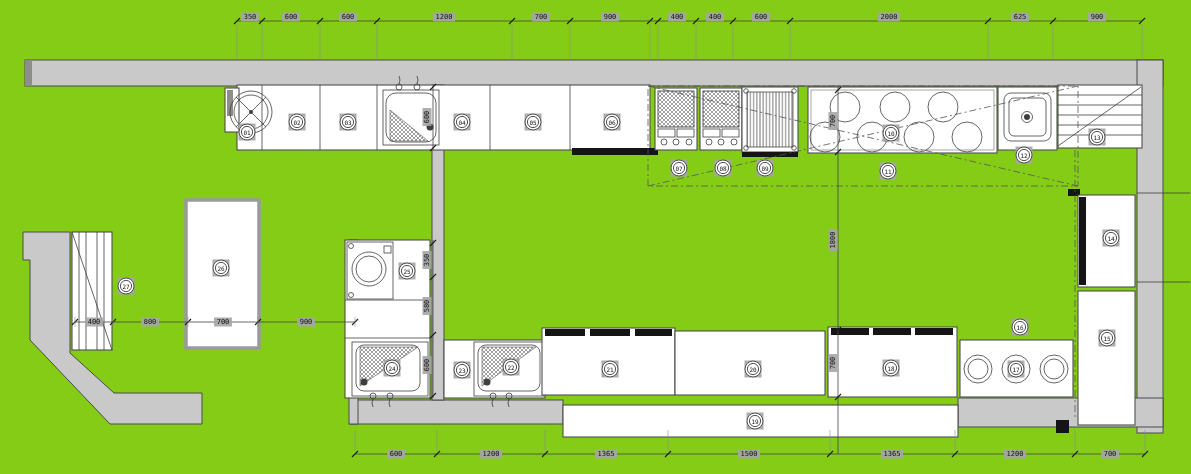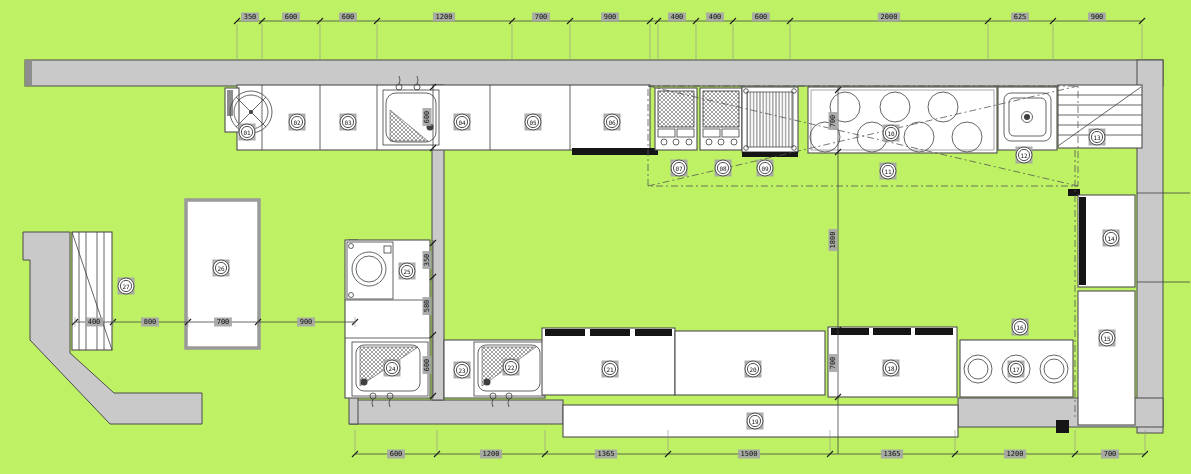--- a/index.html
+++ b/index.html
@@ -1,16 +1,16 @@
 <!DOCTYPE html>
 <html><head>
 <meta charset="utf-8">
 <style>
   html,body{margin:0;padding:0;background:#fff;}
-  .stage{position:relative;width:1191px;height:474px;background:#bef264;overflow:hidden;
+  .stage{position:relative;width:1191px;height:474px;background:#84cc16;overflow:hidden;
          font-family:"DejaVu Sans Mono",monospace;}
   svg{display:block}
   .wall{fill:#c9c9c9;stroke:#4a4a4a;stroke-width:1}
   .cnt{fill:#ffffff;stroke:#4f4f4f;stroke-width:1.1}
   .det{fill:none;stroke:#3f3f3f;stroke-width:.8}
   .thin{fill:none;stroke:#6a6a6a;stroke-width:.6}
   .detf{fill:#3f3f3f}
   .dark{fill:#151515}
   .grayblk{fill:#8d8d8d}
   .dim{stroke:#444;stroke-width:.8}

